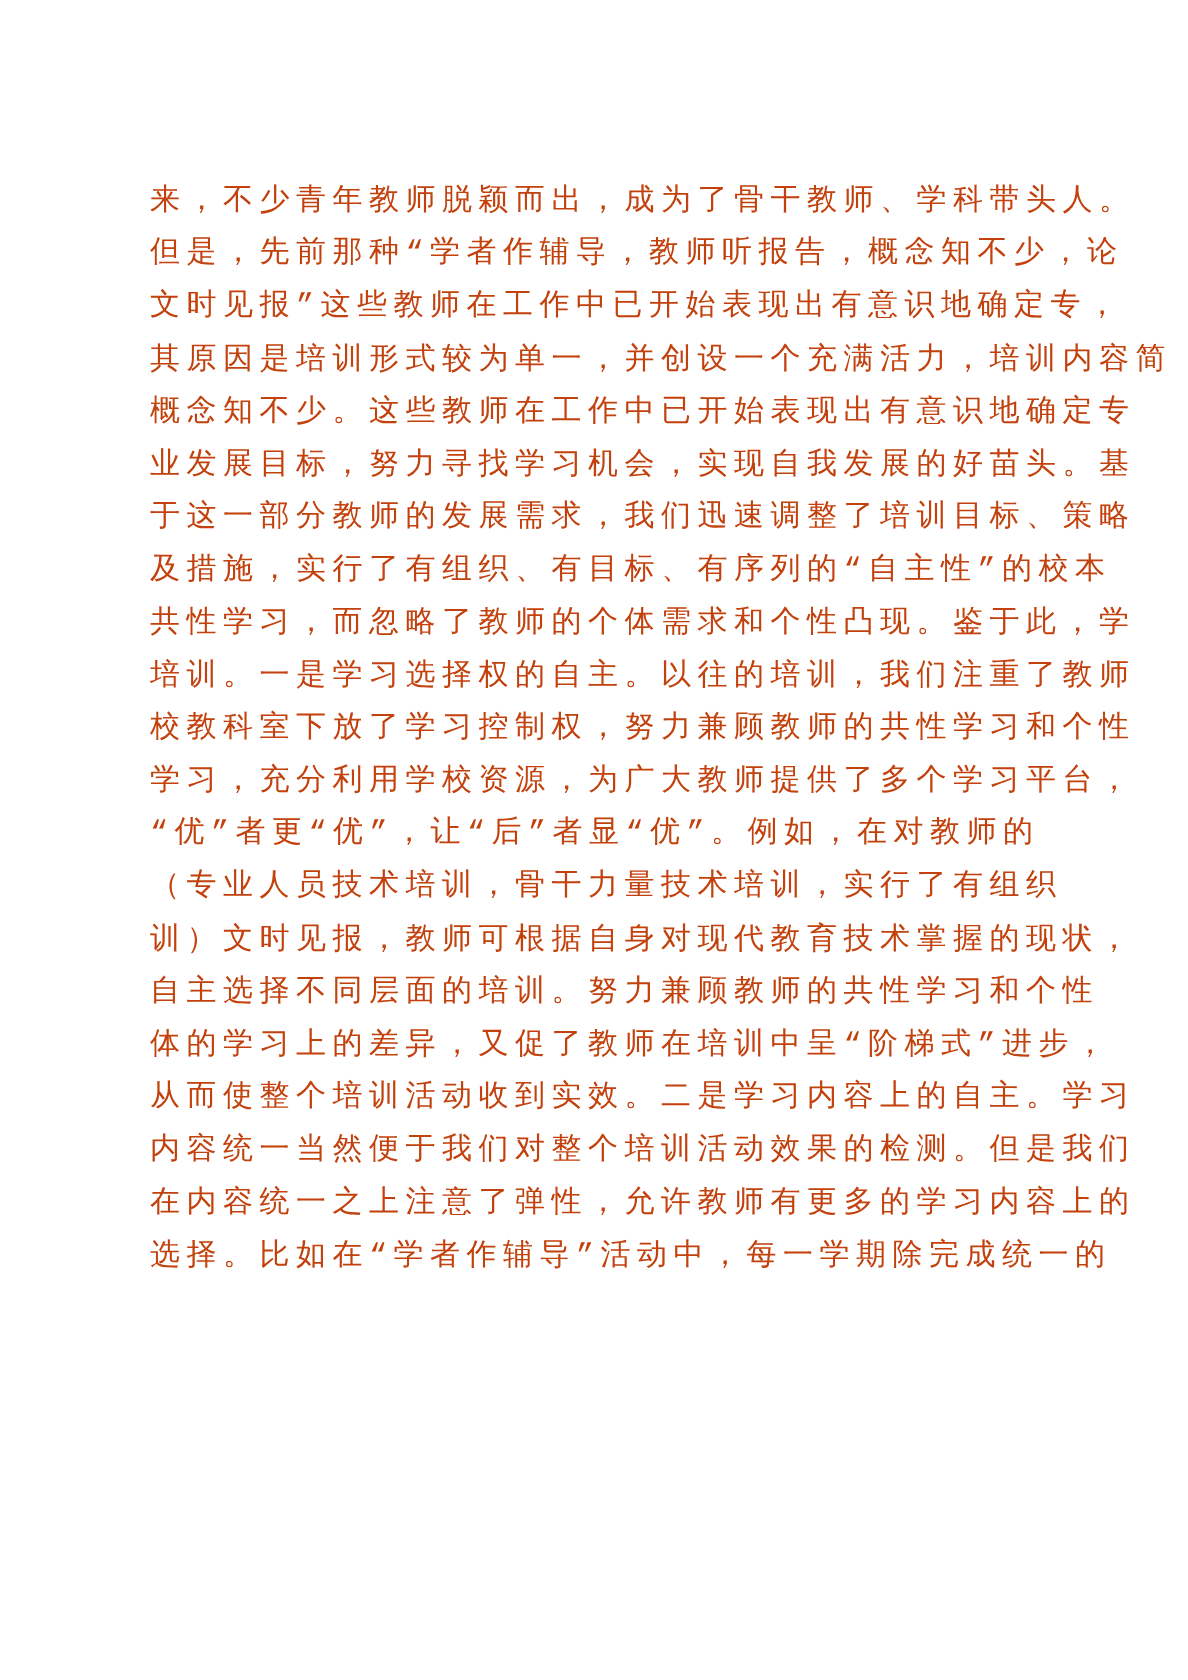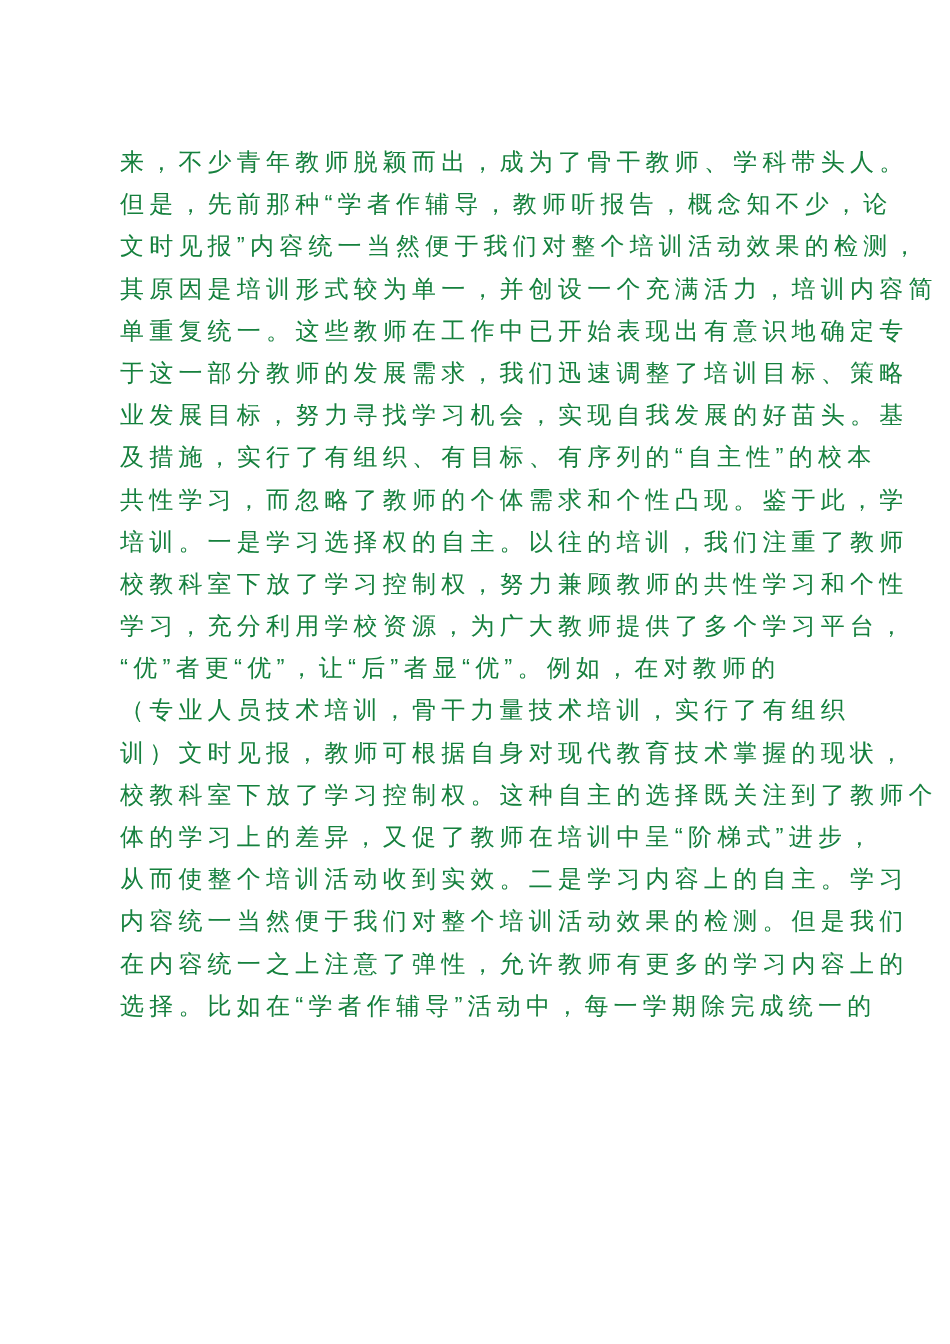--- a/index.html
+++ b/index.html
@@ -24,47 +24,47 @@
   .text-block {
     position: absolute;
     left: 120px;
     top: 146px;
     width: 720px;
   }
   .line {
     display: block;
     height: 42.2px;
     line-height: 32px;
-    font-family: Liberation Sans, sans-serif;
+    font-family: Liberation Mono, monospace;
     font-size: 24px;
     letter-spacing: 5.2px;
-    color: #15803d;
+    color: #c2410c;
     white-space: nowrap;
   }
 </style>
 </head>
 <body>
 
 <div class="page">
   <div class="text-block">
     <span class="line">来，不少青年教师脱颖而出，成为了骨干教师、学科带头人。</span>
     <span class="line">但是，先前那种“学者作辅导，教师听报告，概念知不少，论</span>
-    <span class="line">文时见报”内容统一当然便于我们对整个培训活动效果的检测，</span>
+    <span class="line">文时见报”这些教师在工作中已开始表现出有意识地确定专，</span>
     <span class="line">其原因是培训形式较为单一，并创设一个充满活力，培训内容简</span>
-    <span class="line">单重复统一。这些教师在工作中已开始表现出有意识地确定专</span>
+    <span class="line">概念知不少。这些教师在工作中已开始表现出有意识地确定专</span>
+    <span class="line">业发展目标，努力寻找学习机会，实现自我发展的好苗头。基</span>
     <span class="line">于这一部分教师的发展需求，我们迅速调整了培训目标、策略</span>
-    <span class="line">业发展目标，努力寻找学习机会，实现自我发展的好苗头。基</span>
     <span class="line">及措施，实行了有组织、有目标、有序列的“自主性”的校本</span>
     <span class="line">共性学习，而忽略了教师的个体需求和个性凸现。鉴于此，学</span>
     <span class="line">培训。一是学习选择权的自主。以往的培训，我们注重了教师</span>
     <span class="line">校教科室下放了学习控制权，努力兼顾教师的共性学习和个性</span>
     <span class="line">学习，充分利用学校资源，为广大教师提供了多个学习平台，</span>
     <span class="line">“优”者更“优”，让“后”者显“优”。例如，在对教师的</span>
     <span class="line">（专业人员技术培训，骨干力量技术培训，实行了有组织</span>
     <span class="line">训）文时见报，教师可根据自身对现代教育技术掌握的现状，</span>
-    <span class="line">校教科室下放了学习控制权。这种自主的选择既关注到了教师个</span>
+    <span class="line">自主选择不同层面的培训。努力兼顾教师的共性学习和个性</span>
     <span class="line">体的学习上的差异，又促了教师在培训中呈“阶梯式”进步，</span>
     <span class="line">从而使整个培训活动收到实效。二是学习内容上的自主。学习</span>
     <span class="line">内容统一当然便于我们对整个培训活动效果的检测。但是我们</span>
     <span class="line">在内容统一之上注意了弹性，允许教师有更多的学习内容上的</span>
     <span class="line">选择。比如在“学者作辅导”活动中，每一学期除完成统一的</span>
   </div>
 </div>
 
 </body></html>

